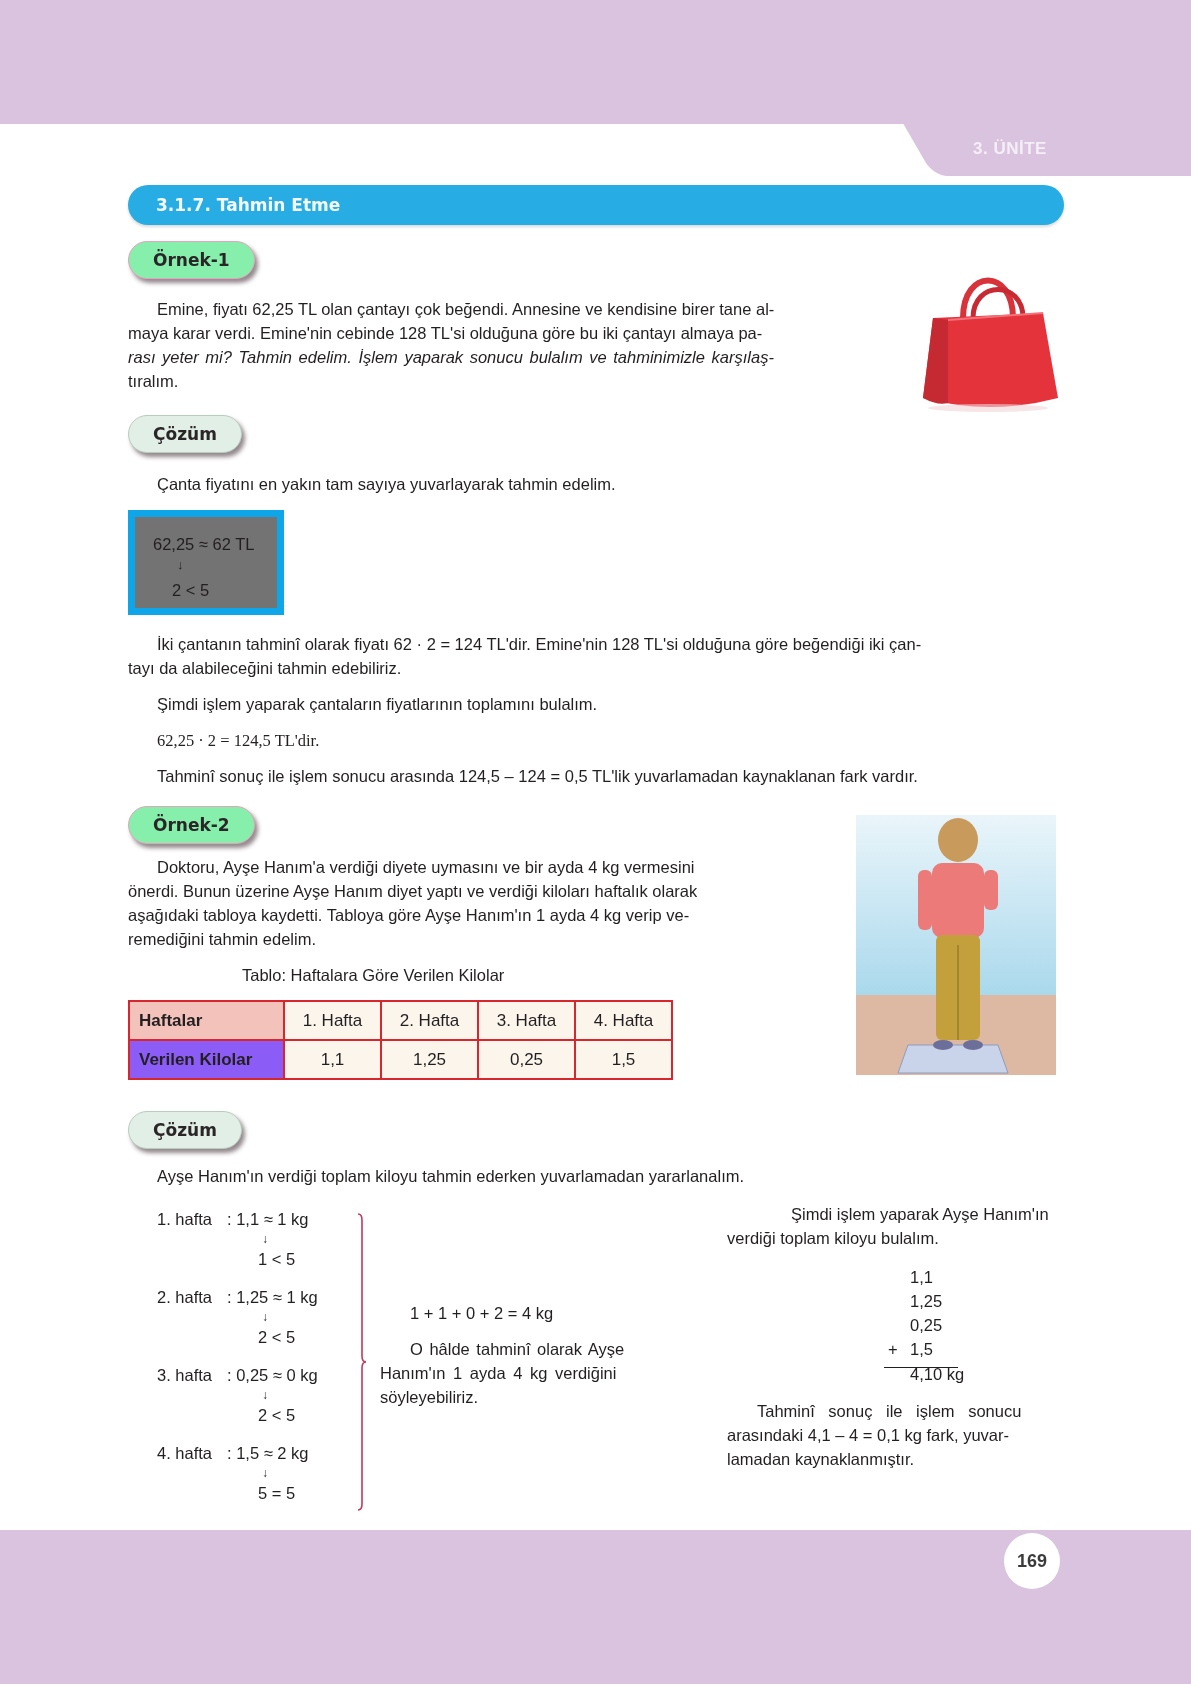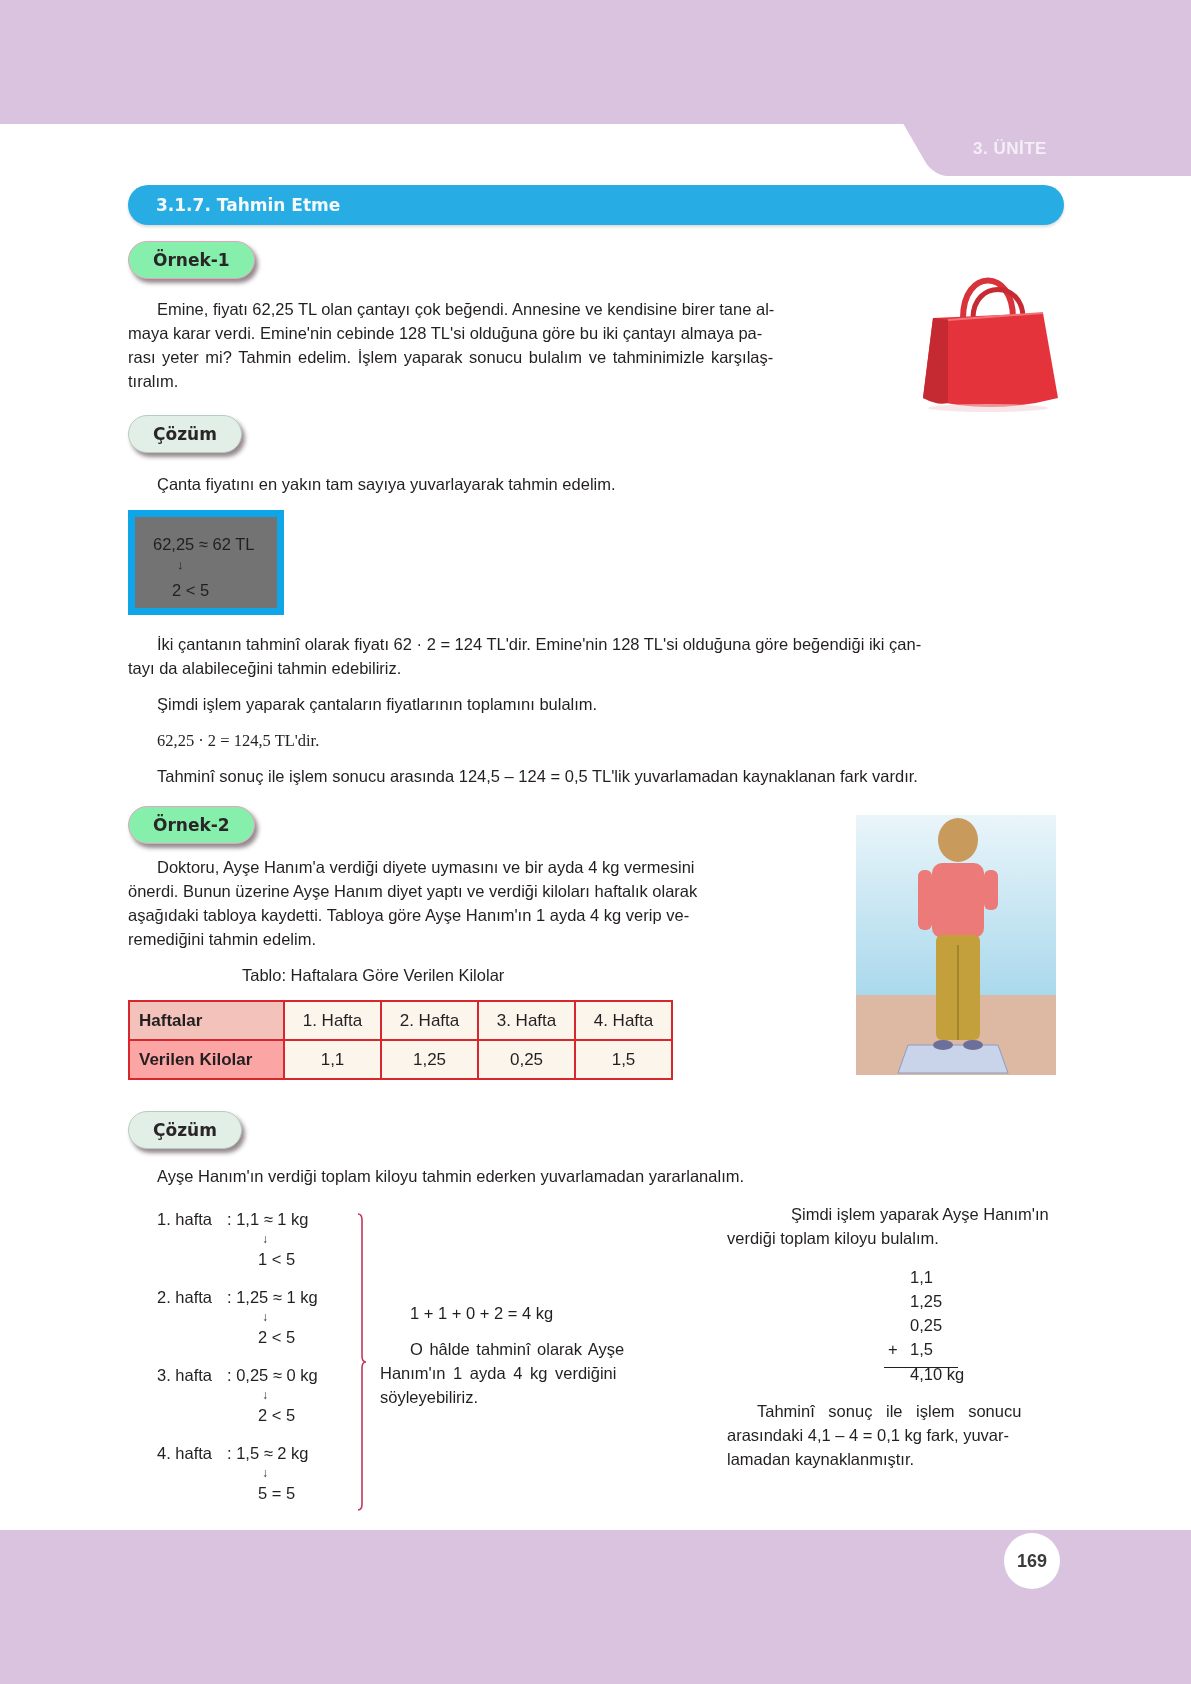--- a/index.html
+++ b/index.html
@@ -24,21 +24,21 @@
   .badge.green { background: #e2efe6; border: 1px solid #b9cdbf; }
   .line { position: absolute; white-space: nowrap; }
 
   .mini-box { position: absolute; left: 128px; top: 510px; width: 156px; height: 105px; background: #737373; border: 7px solid #0ea5e9; }
 
   .bag { position: absolute; left: 918px; top: 258px; width: 145px; height: 155px; }
   .woman { position: absolute; left: 848px; top: 805px; width: 215px; height: 285px; }
 
   table.weights { position: absolute; left: 128px; top: 1000px; border-collapse: collapse; font-size: 17px; }
   table.weights td { border: 2px solid #d8262f; height: 39px; padding: 8px 9px; background: #fbf5ec; text-align: center; white-space: nowrap; }
-  table.weights td.head { background: #fca5a5; font-weight: bold; text-align: left; }
+  table.weights td.head { background: #8b5cf6; font-weight: bold; text-align: left; }
   table.weights tr:first-child td.head { background: #f2c2bb; }
 
   .brace { position: absolute; left: 357px; top: 1212px; width: 10px; height: 300px; }
 
   .sum-line { position: absolute; left: 884px; top: 1367px; width: 74px; height: 1px; background: #231f20; }
 
   .bottom-band { position: absolute; left: 0; top: 1530px; width: 1191px; height: 154px; background: #d9c3df; }
   .page-circle { position: absolute; left: 1004px; top: 1533px; width: 56px; height: 56px; border-radius: 50%; background: #fff;
                  display: flex; align-items: center; justify-content: center; font-size: 18px; font-weight: bold; color: #3b3b3b; }
 </style>
@@ -51,21 +51,21 @@
 <div class="unit-label">3. ÜNİTE</div>
 
 <div class="section-bar">
   <span class="section-title">3.1.7. Tahmin Etme</span>
 </div>
 
 <div class="badge pink" style="left:128px; top:241px;">Örnek-1</div>
 
 <div class="line" style="left:157px; top:300px;">Emine, fiyatı 62,25 TL olan çantayı çok beğendi. Annesine ve kendisine birer tane al-</div>
 <div class="line" style="left:128px; top:324px;">maya karar verdi. Emine'nin cebinde 128 TL'si olduğuna göre bu iki çantayı almaya pa-</div>
-<div class="line" style="left:128px; top:348px; word-spacing:2px;">rası yeter mi? Tahmin edelim. İşlem yaparak sonucu bulalım ve tahminimizle karşılaş-</div>
+<div class="line" style="left:128px; top:348px; word-spacing:2px;font-style:italic;">rası yeter mi? Tahmin edelim. İşlem yaparak sonucu bulalım ve tahminimizle karşılaş-</div>
 <div class="line" style="left:128px; top:372px;">tıralım.</div>
 
 <svg class="bag" viewBox="0 0 145 155">
   <path d="M45 60 C45 10, 95 10, 95 60" fill="none" stroke="#d8323a" stroke-width="6"></path>
   <path d="M55 60 C55 22, 105 22, 105 60" fill="none" stroke="#c72a33" stroke-width="5"></path>
   <path d="M15 60 L125 55 L140 140 Q72 158 5 140 Z" fill="#e5333c"></path>
   <path d="M15 60 L5 140 Q20 148 30 145 L30 62 Z" fill="#c52a32"></path>
   <path d="M30 62 L125 55" stroke="#f3727a" stroke-width="2"></path>
   <ellipse cx="70" cy="150" rx="60" ry="4" fill="#f2d6d8" opacity="0.6"></ellipse>
 </svg>

